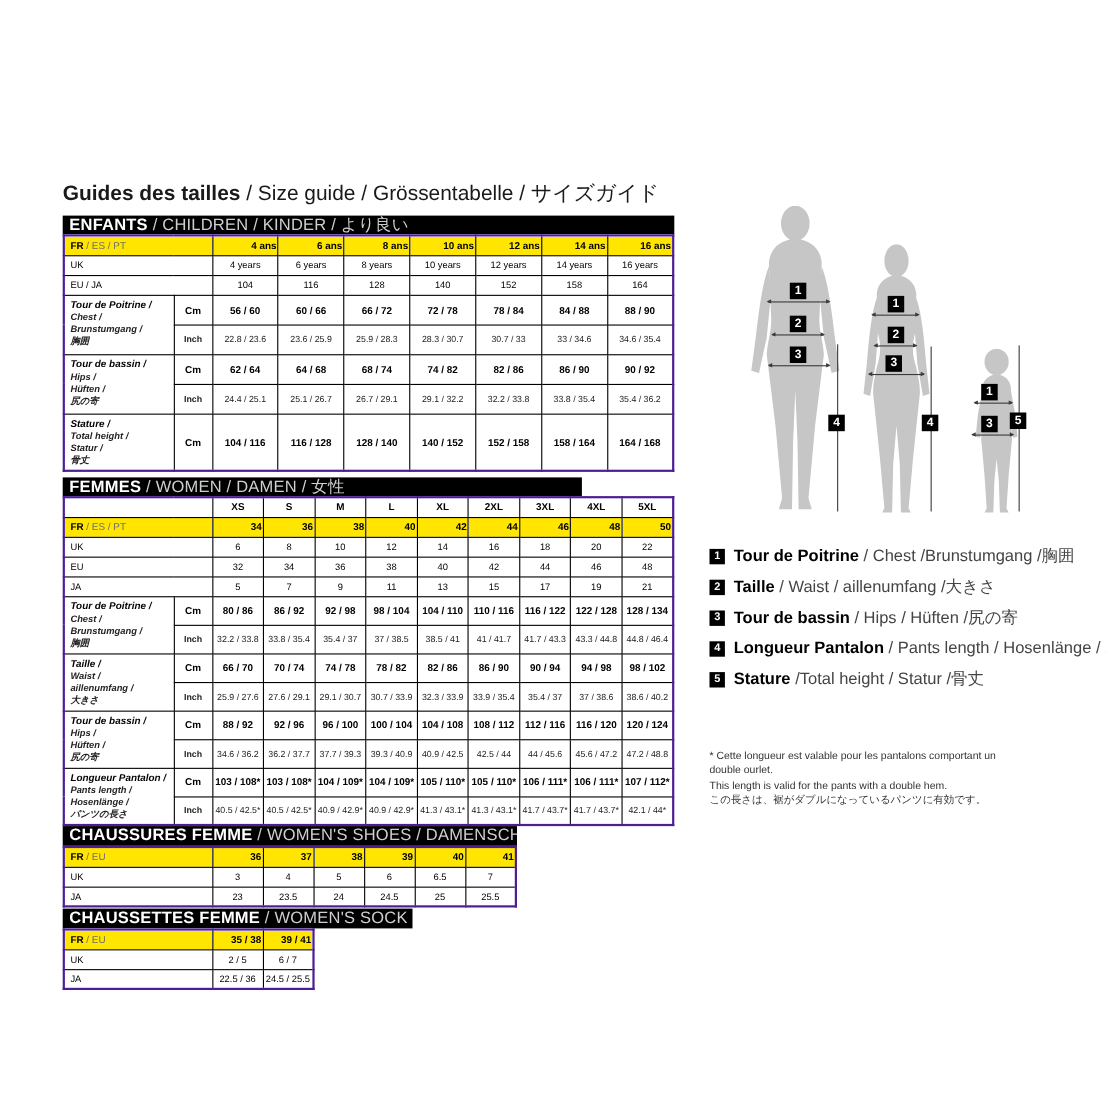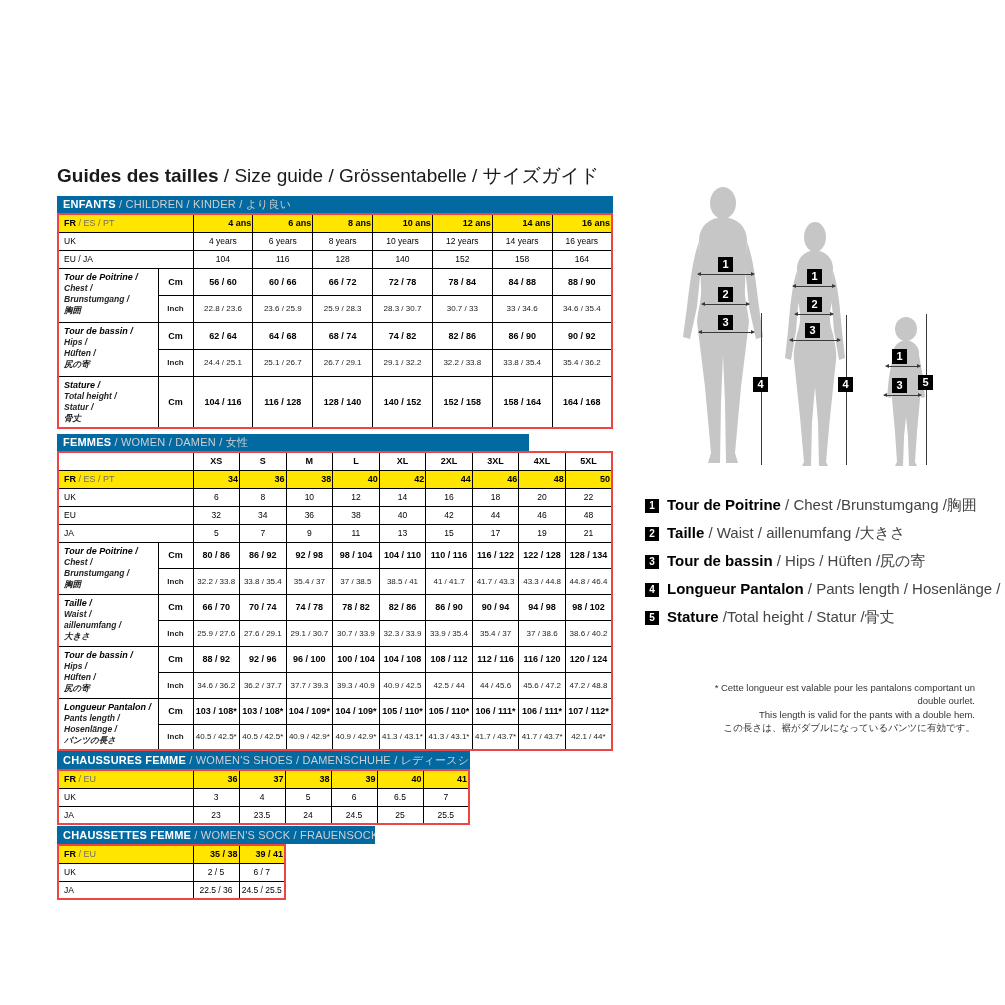--- a/index.html
+++ b/index.html
@@ -7,31 +7,31 @@
   .page {
     position: relative; width: 1005px; height: 1005px; background: #fff;
     font-family: "Liberation Sans", sans-serif; color: #000; overflow: hidden;
   }
   
   .title { position:absolute; left:57px; top:163px; font-size:19px; color:#1a1a1a; }
   .title .b { font-weight:bold; }
   
   .block { position:absolute; }
   .bar {
-    background:#0369a1; color:#fff; height:17px; line-height:17px;
-    font-size:11px; padding-left:6px; letter-spacing:.2px; white-space:nowrap; overflow:hidden;
+    background:#000000; color:#fff; height:17px; line-height:17px;
+    font-size:15px; padding-left:6px; letter-spacing:.2px; white-space:nowrap; overflow:hidden;
   }
   .bar .b { font-weight:bold; color:#fff; }
   .bar .r { color:#cfcfcf; }
   table { border-collapse:collapse; table-layout:fixed; background:#fff; }
   td {
     border:1px solid #000; text-align:center; vertical-align:middle;
     font-size:8.5px; padding:0 1px; overflow:hidden;
   }
-  table.tbl { border:2px solid #ef4444; }
+  table.tbl { border:2px solid #4c1d95; }
   tr.h18 td { height:18px; }
   tr.h26 td { height:26px; }
   tr.h27 td { height:27px; }
   tr.h50 td { height:50px; }
   tr.boldrow td { font-weight:bold; font-size:9px; }
   tr.inchrow td { font-size:8px; color:#222; }
   td.yellow { background:#ffe500;text-align:right; }
   td.lblspan { text-align:left; padding-left:5px; font-weight:bold; font-size:9px; }
   td.lblspan .r { font-weight:normal; color:#6e6e6e; }
   td.plain { text-align:left; padding-left:5px; font-size:8.5px; }
@@ -42,21 +42,21 @@
   
   .legend { position:absolute; left:645px; top:498px; width:340px; }
   .legend-item { display:flex; align-items:center; margin-bottom:13px; height:15px; }
   .chip {
     width:14px; height:14px; background:#000; color:#fff; font-weight:bold;
     font-size:10px; line-height:14px; text-align:center; flex:0 0 14px; margin-right:8px;
   }
   .legend-item .txt { font-size:15px; color:#444; white-space:nowrap; }
   .legend-item .txt .b { font-weight:bold; color:#000; }
   
-  .footnote { position:absolute; left:645px; top:681px; width:330px; font-size:9.5px; line-height:1.4; color:#333;text-align:right; }
+  .footnote { position:absolute; left:645px; top:681px; width:330px; font-size:9.5px; line-height:1.4; color:#333; }
   
   .figures { position:absolute; left:640px; top:165px; width:340px; height:330px; }
   .figures svg { position:absolute; }
   .m-chip {
     position:absolute; width:15px; height:15px; background:#000; color:#fff;
     font-weight:bold; font-size:11px; line-height:15px; text-align:center; z-index:3;
   }
   .m-line { position:absolute; height:1px; background:#3a3a3a; z-index:2; }
   .m-line::before, .m-line::after {
     content:""; position:absolute; top:-2px; width:0; height:0;

